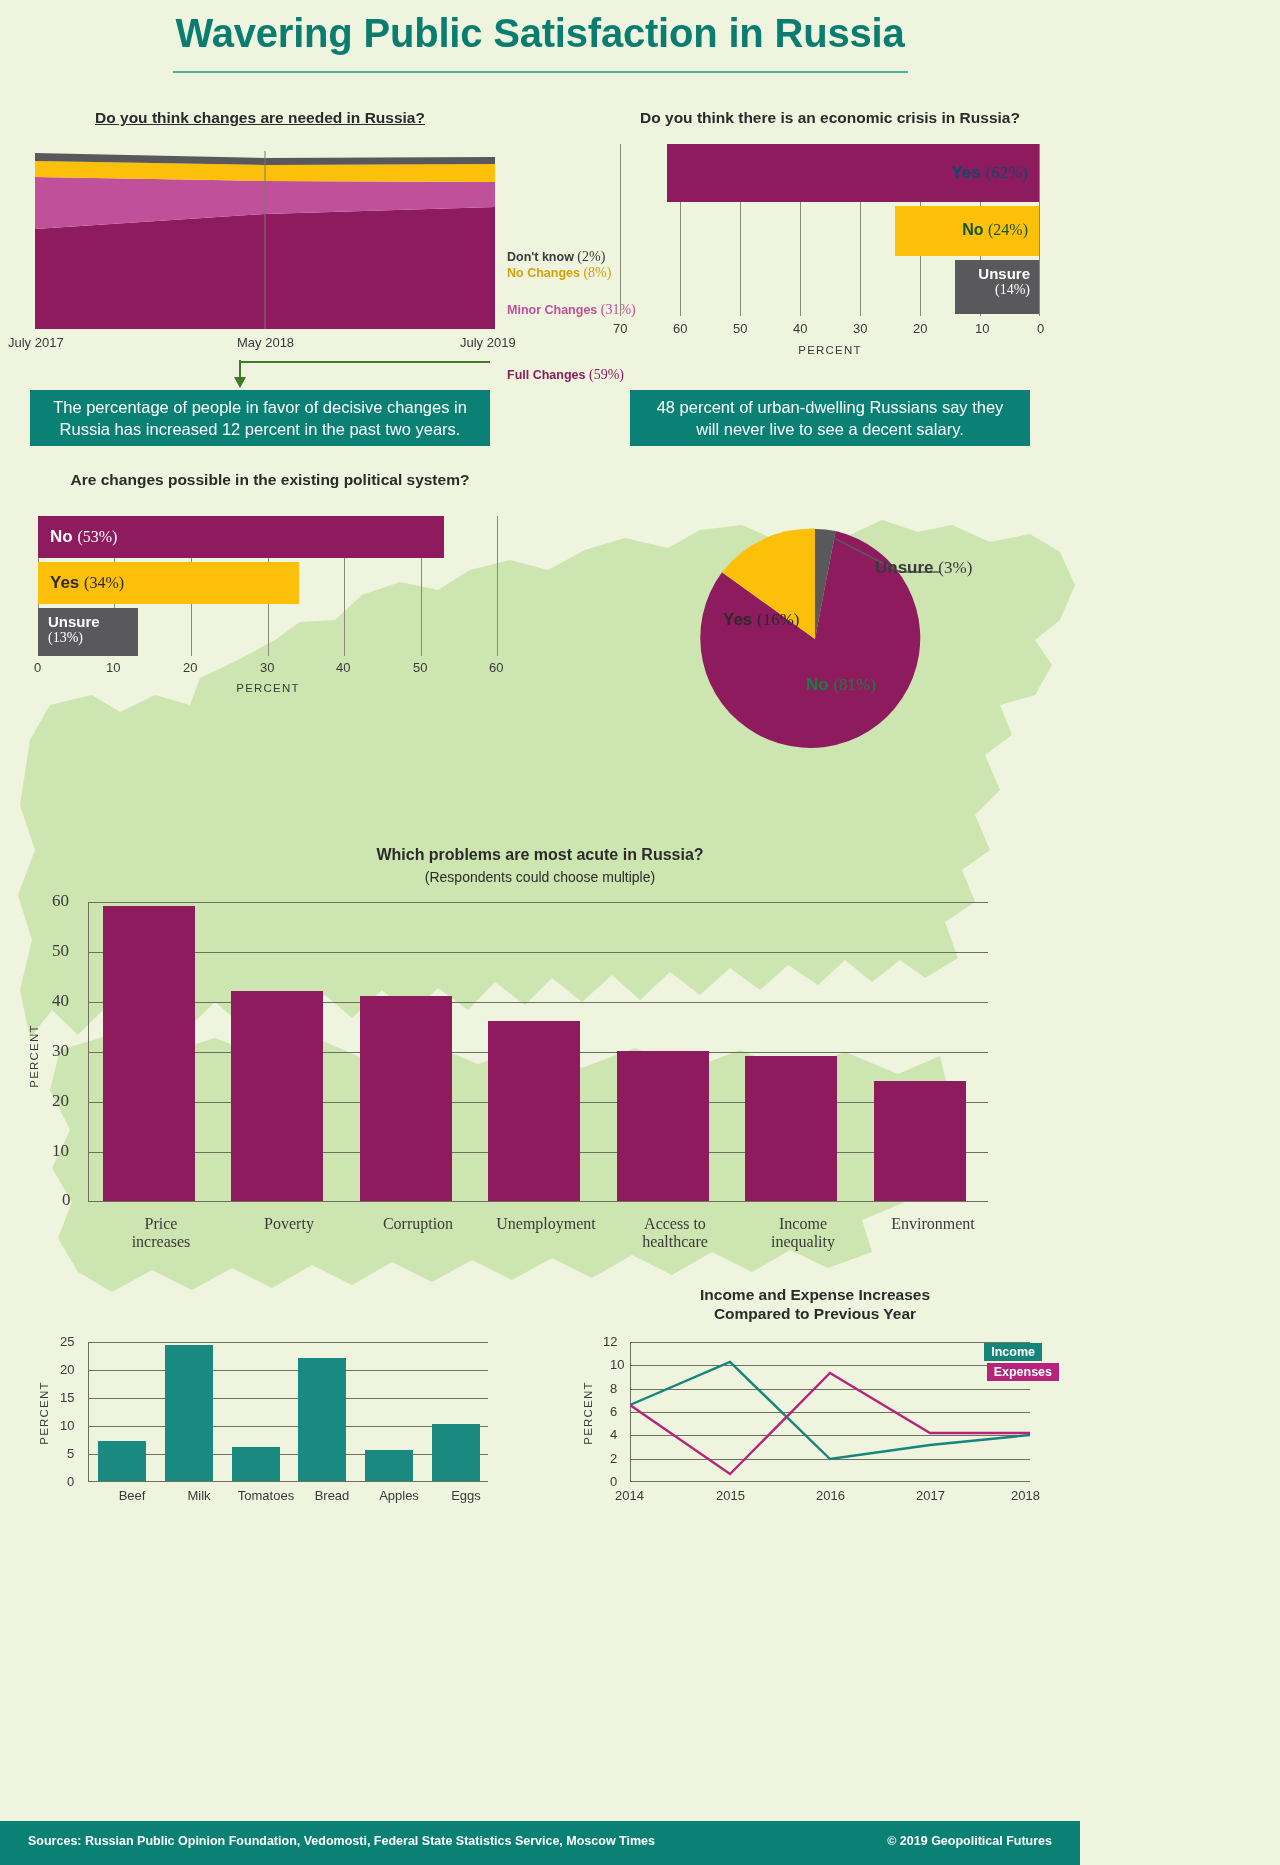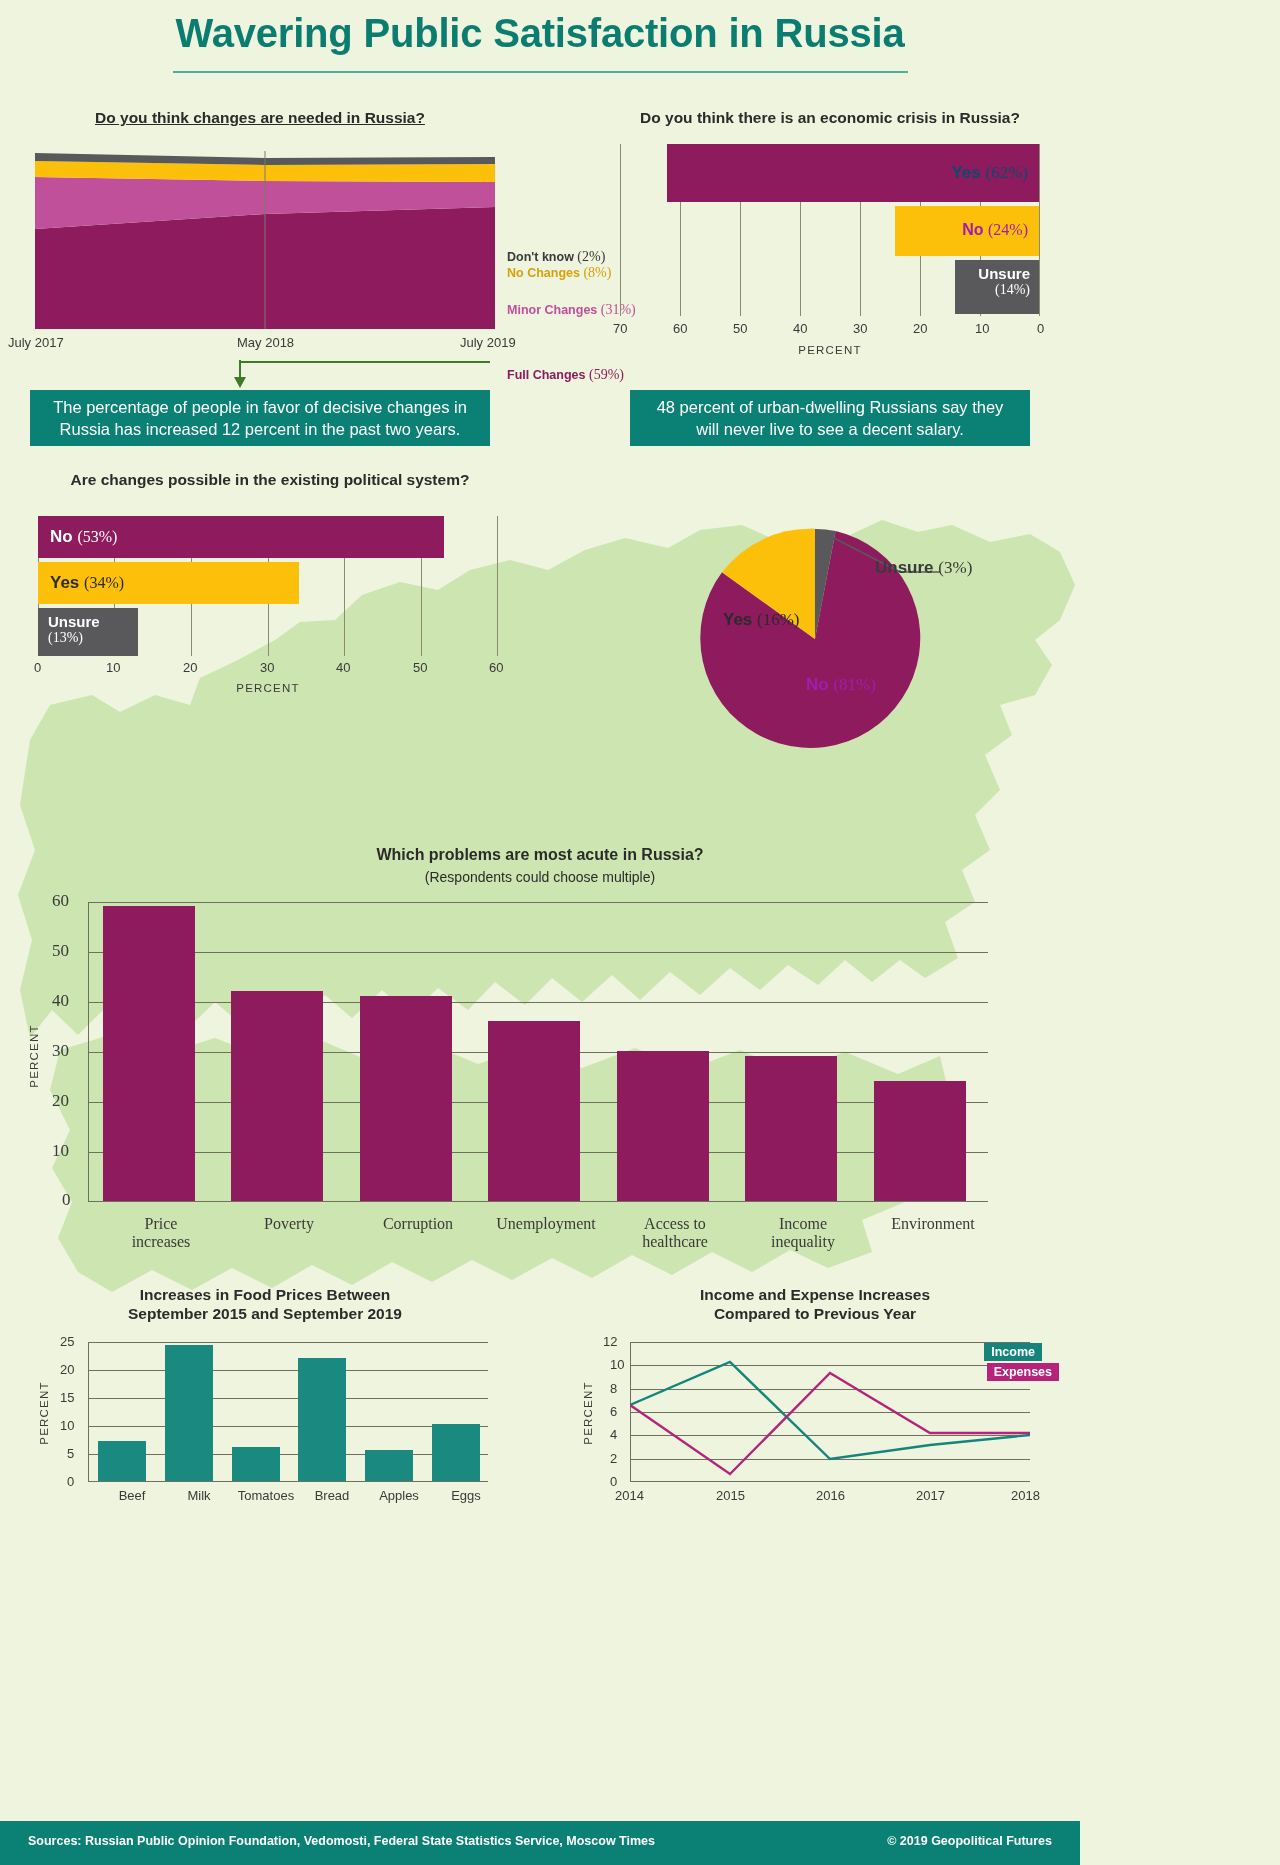--- a/index.html
+++ b/index.html
@@ -132,21 +132,21 @@
     <div class="gl" style="left:360px;top:0;width:1px;height:172px;"></div>
     <div class="gl" style="left:419px;top:0;width:1px;height:172px;"></div>
 
     <div style="position:absolute;right:1px;top:0px;width:372px;height:58px;background:#8d1b5e;"></div>
     <div class="barlbl" style="position:absolute;right:12px;top:19px;color:#0c4a6e;font-size:17px;">
       <span>Yes</span>
       <span class="pct" style="font-size:17px;">(62%)</span>
     </div>
 
     <div style="position:absolute;right:1px;top:62px;width:144px;height:50px;background:#fcc00a;"></div>
-    <div class="barlbl" style="position:absolute;right:12px;top:77px;color:#a21caf;font-size:16px;">
+    <div class="barlbl" style="position:absolute;right:12px;top:77px;color:#14532d;font-size:16px;">
       <span>No</span>
       <span class="pct" style="font-size:16px;">(24%)</span>
     </div>
 
     <div style="position:absolute;right:1px;top:116px;width:84px;height:54px;background:#59595b;"></div>
     <div class="barlbl" style="position:absolute;right:10px;top:121px;color:#ffffff;font-size:15px;text-align:right;line-height:1.15;">
       <div>Unsure</div>
       <div class="pct" style="font-size:14px;">(14%)</div>
     </div>
   </div>
@@ -233,21 +233,21 @@
   <div class="barlbl" style="position:absolute;left:255px;top:88px;color:#3a3a3a;font-size:17px;">
     <span>Unsure</span>
     <span class="pct" style="font-size:17px;">(3%)</span>
   </div>
 
   <div class="barlbl" style="position:absolute;left:103px;top:140px;color:#2b2b2b;font-size:17px;">
     <span>Yes</span>
     <span class="pct" style="font-size:17px;">(16%)</span>
   </div>
 
-  <div class="barlbl" style="position:absolute;left:186px;top:205px;color:#a21caf;font-size:17px;">
+  <div class="barlbl" style="position:absolute;left:186px;top:205px;color:#15803d;font-size:17px;">
     <span>No</span>
     <span class="pct" style="font-size:17px;">(81%)</span>
   </div>
 </div>
 
 <div class="panel" style="left:0px;top:845px;width:1080px;height:420px;">
 
   <div class="q-title" style="width:1080px;font-size:16px;">Which problems are most acute in Russia?</div>
   <div class="q-sub" style="width:1080px;margin-top:4px;">(Respondents could choose multiple)</div>
 
@@ -301,24 +301,20 @@
     <div>Income</div>
     <div>inequality</div>
   </div>
   <div class="cat-serif" style="position:absolute;left:860px;top:370px;width:146px;">
     <div>Environment</div>
   </div>
 </div>
 
 <div class="panel" style="left:20px;top:1285px;width:510px;height:250px;">
 
-  <div class="q-title" style="width:490px;">
-    <div>Increases in Food Prices Between</div>
-    <div>September 2015 and September 2019</div>
-  </div>
 
   <div style="position:absolute;left:68px;top:57px;width:400px;height:140px;">
     <div class="gl-h" style="left:0;top:0px;width:400px;"></div>
     <div class="gl-h" style="left:0;top:28px;width:400px;"></div>
     <div class="gl-h" style="left:0;top:56px;width:400px;"></div>
     <div class="gl-h" style="left:0;top:84px;width:400px;"></div>
     <div class="gl-h" style="left:0;top:112px;width:400px;"></div>
     <div class="gl-h" style="left:0;top:139px;width:400px;"></div>
     <div style="position:absolute;left:0;top:0;width:1px;height:140px;background:#6f6f5f;"></div>
 

